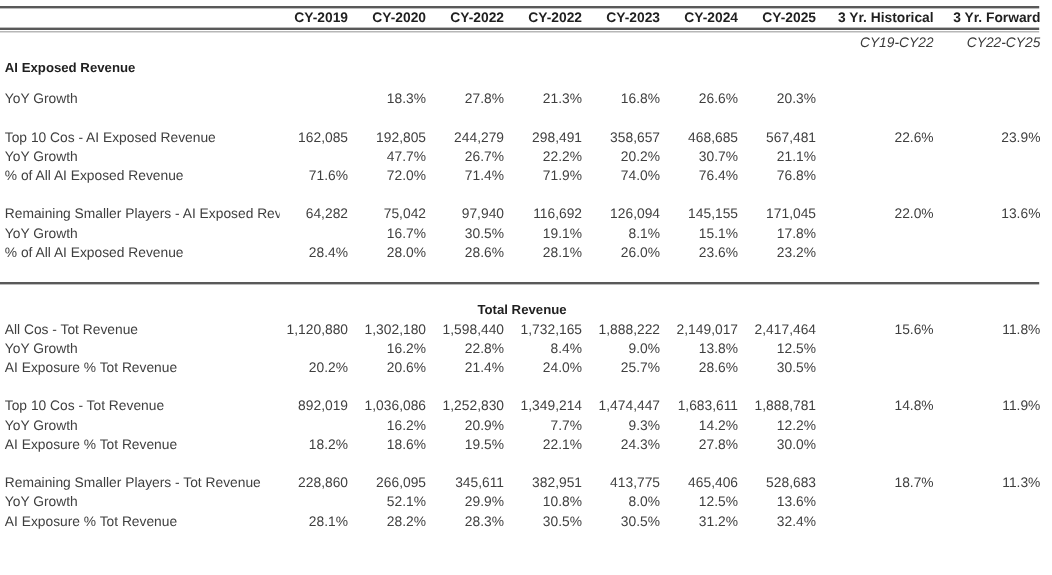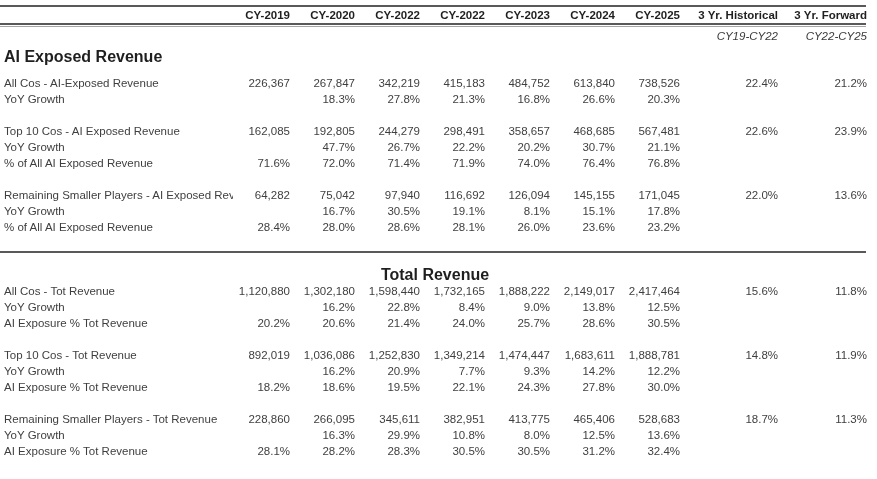--- a/index.html
+++ b/index.html
@@ -18,21 +18,21 @@
   .cell{white-space:nowrap;overflow:hidden;}
   .num{text-align:right;padding-right:8px;}
   .wide{text-align:right;padding-right:0;}
   .label{text-align:left;padding-left:4px;}
 
   .header-row{height:16px;}
   .header-row .cell{font-weight:bold;color:#1f1f1f;}
   .subheader-row{height:14px;line-height:14px;margin-top:2px;}
   .subheader-row .cell{font-style:italic;color:#3a3a3a;}
 
-  .section-title{font-weight:bold;color:#1f1f1f;font-size:16px;line-height:16px;
+  .section-title{font-weight:bold;color:#1f1f1f;font-size:11px;line-height:16px;
                  padding-left:4px;white-space:nowrap;}
   .section-title.first{margin-top:6px;margin-bottom:10px;}
   .section-title.second{margin-top:14px;text-align:center;}
 
   .group{margin-bottom:16px;}
   .group:last-child{margin-bottom:0;}
 </style>
 </head>
 <body>
 
@@ -60,32 +60,20 @@
       <div class="cell num"></div>
       <div class="cell num"></div>
       <div class="cell num"></div>
       <div class="cell wide">CY19-CY22</div>
       <div class="cell wide">CY22-CY25</div>
     </div>
   <div id="table-body">
       <div class="section-title first">AI Exposed Revenue</div>
       <div class="group">
         <div class="row">
-          <div class="cell label">All Cos - AI-Exposed Revenue</div>
-          <div class="cell num">226,367</div>
-          <div class="cell num">267,847</div>
-          <div class="cell num">342,219</div>
-          <div class="cell num">415,183</div>
-          <div class="cell num">484,752</div>
-          <div class="cell num">613,840</div>
-          <div class="cell num">738,526</div>
-          <div class="cell wide">22.4%</div>
-          <div class="cell wide">21.2%</div>
-        </div>
-        <div class="row">
           <div class="cell label">YoY Growth</div>
           <div class="cell num"></div>
           <div class="cell num">18.3%</div>
           <div class="cell num">27.8%</div>
           <div class="cell num">21.3%</div>
           <div class="cell num">16.8%</div>
           <div class="cell num">26.6%</div>
           <div class="cell num">20.3%</div>
           <div class="cell wide"></div>
           <div class="cell wide"></div>
@@ -254,21 +242,21 @@
           <div class="cell num">382,951</div>
           <div class="cell num">413,775</div>
           <div class="cell num">465,406</div>
           <div class="cell num">528,683</div>
           <div class="cell wide">18.7%</div>
           <div class="cell wide">11.3%</div>
         </div>
         <div class="row">
           <div class="cell label">YoY Growth</div>
           <div class="cell num"></div>
-          <div class="cell num">16.3%</div>
+          <div class="cell num">52.1%</div>
           <div class="cell num">29.9%</div>
           <div class="cell num">10.8%</div>
           <div class="cell num">8.0%</div>
           <div class="cell num">12.5%</div>
           <div class="cell num">13.6%</div>
           <div class="cell wide"></div>
           <div class="cell wide"></div>
         </div>
         <div class="row">
           <div class="cell label">AI Exposure % Tot Revenue</div>

